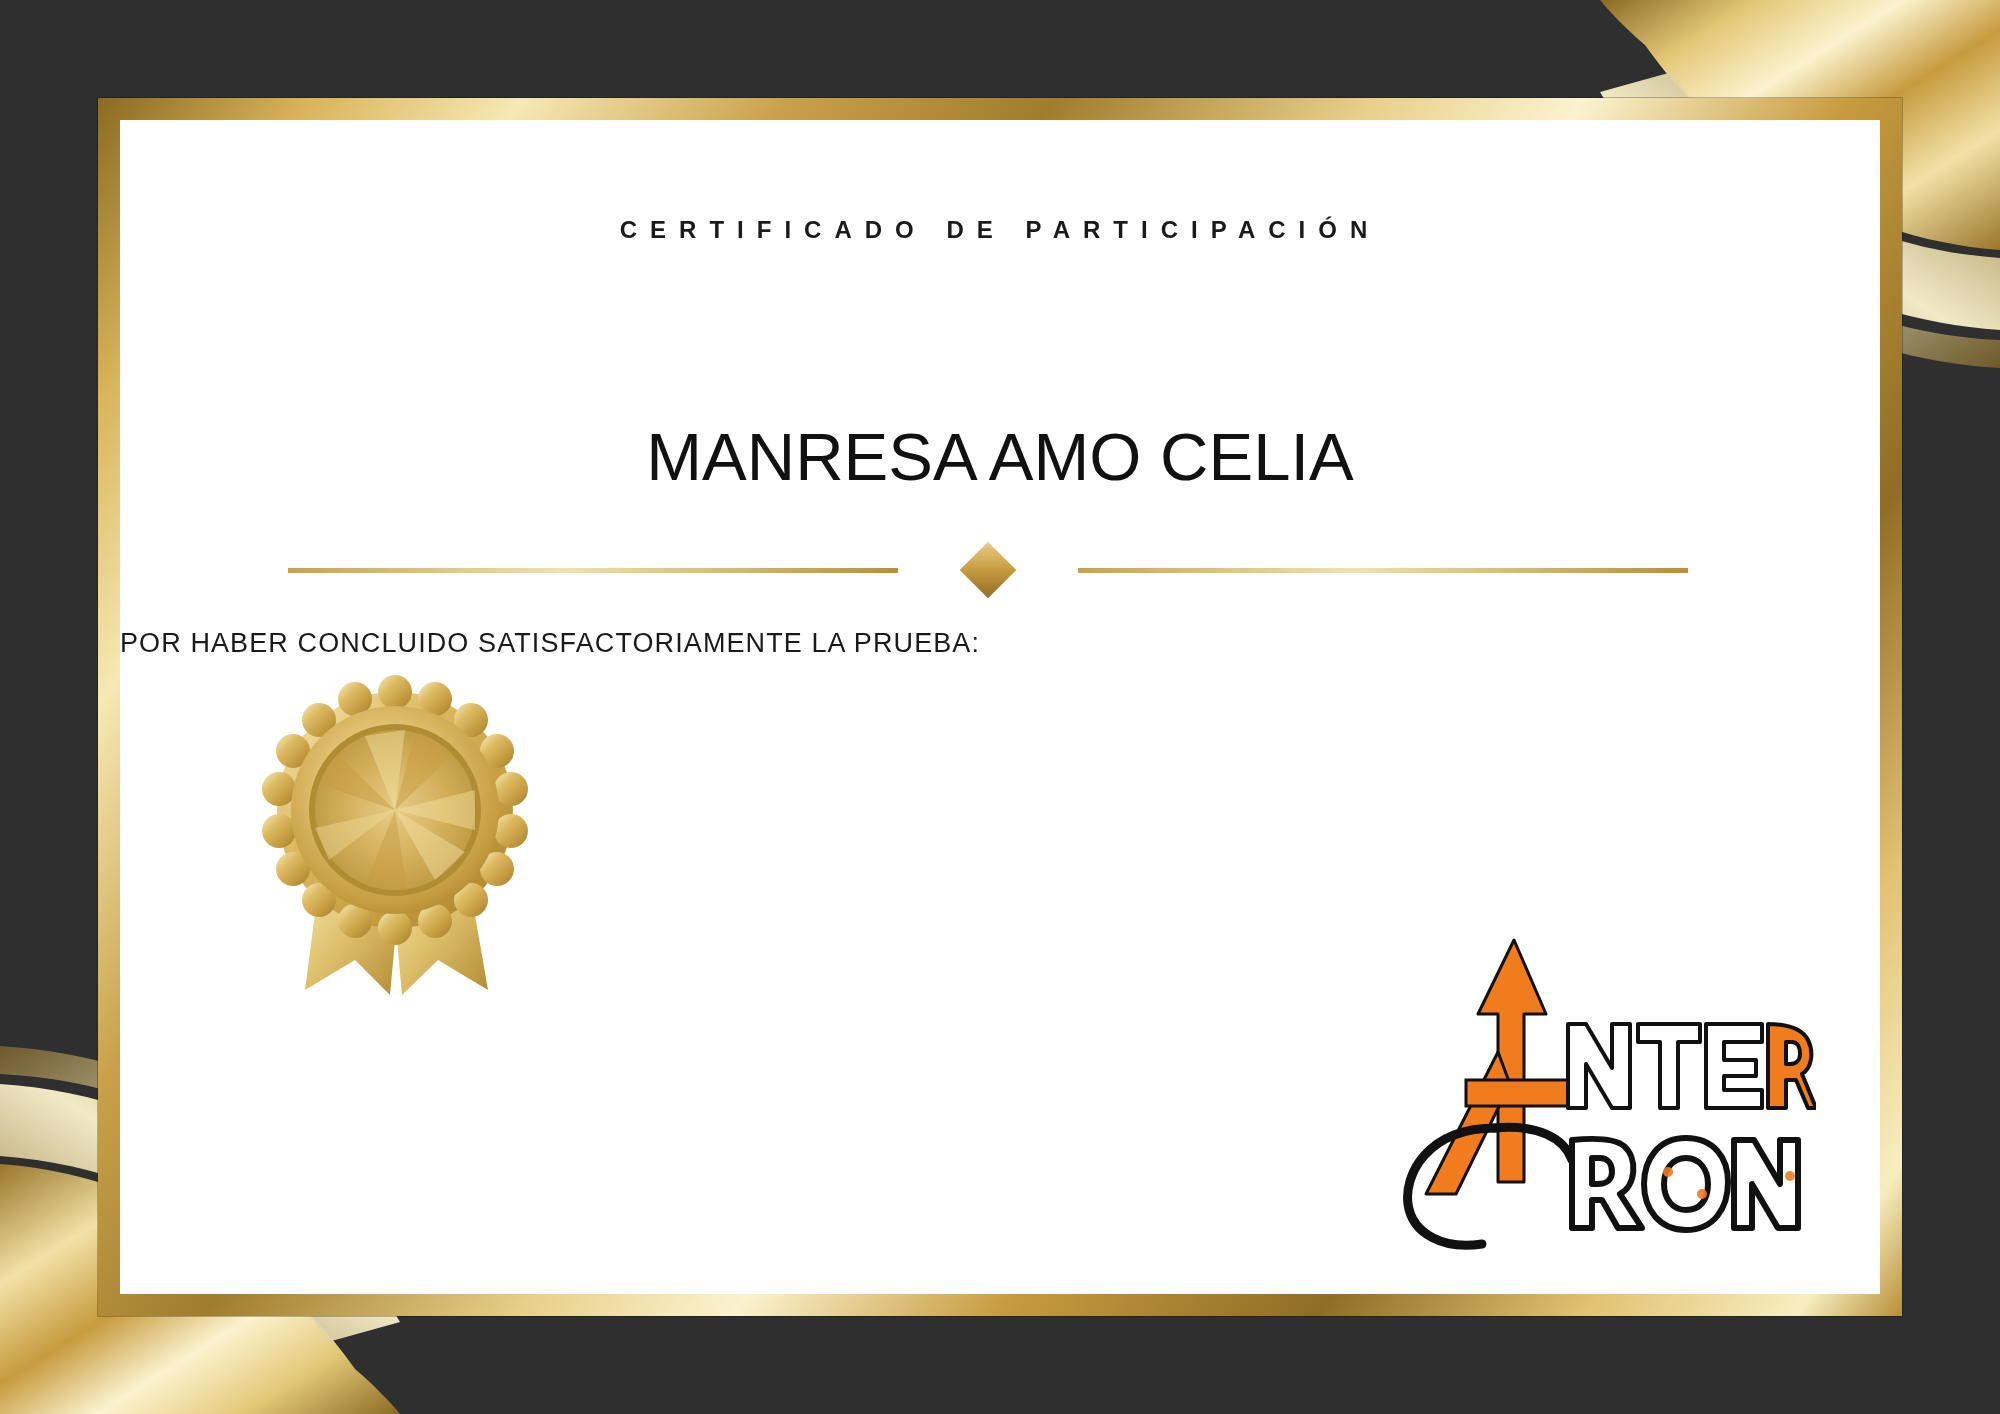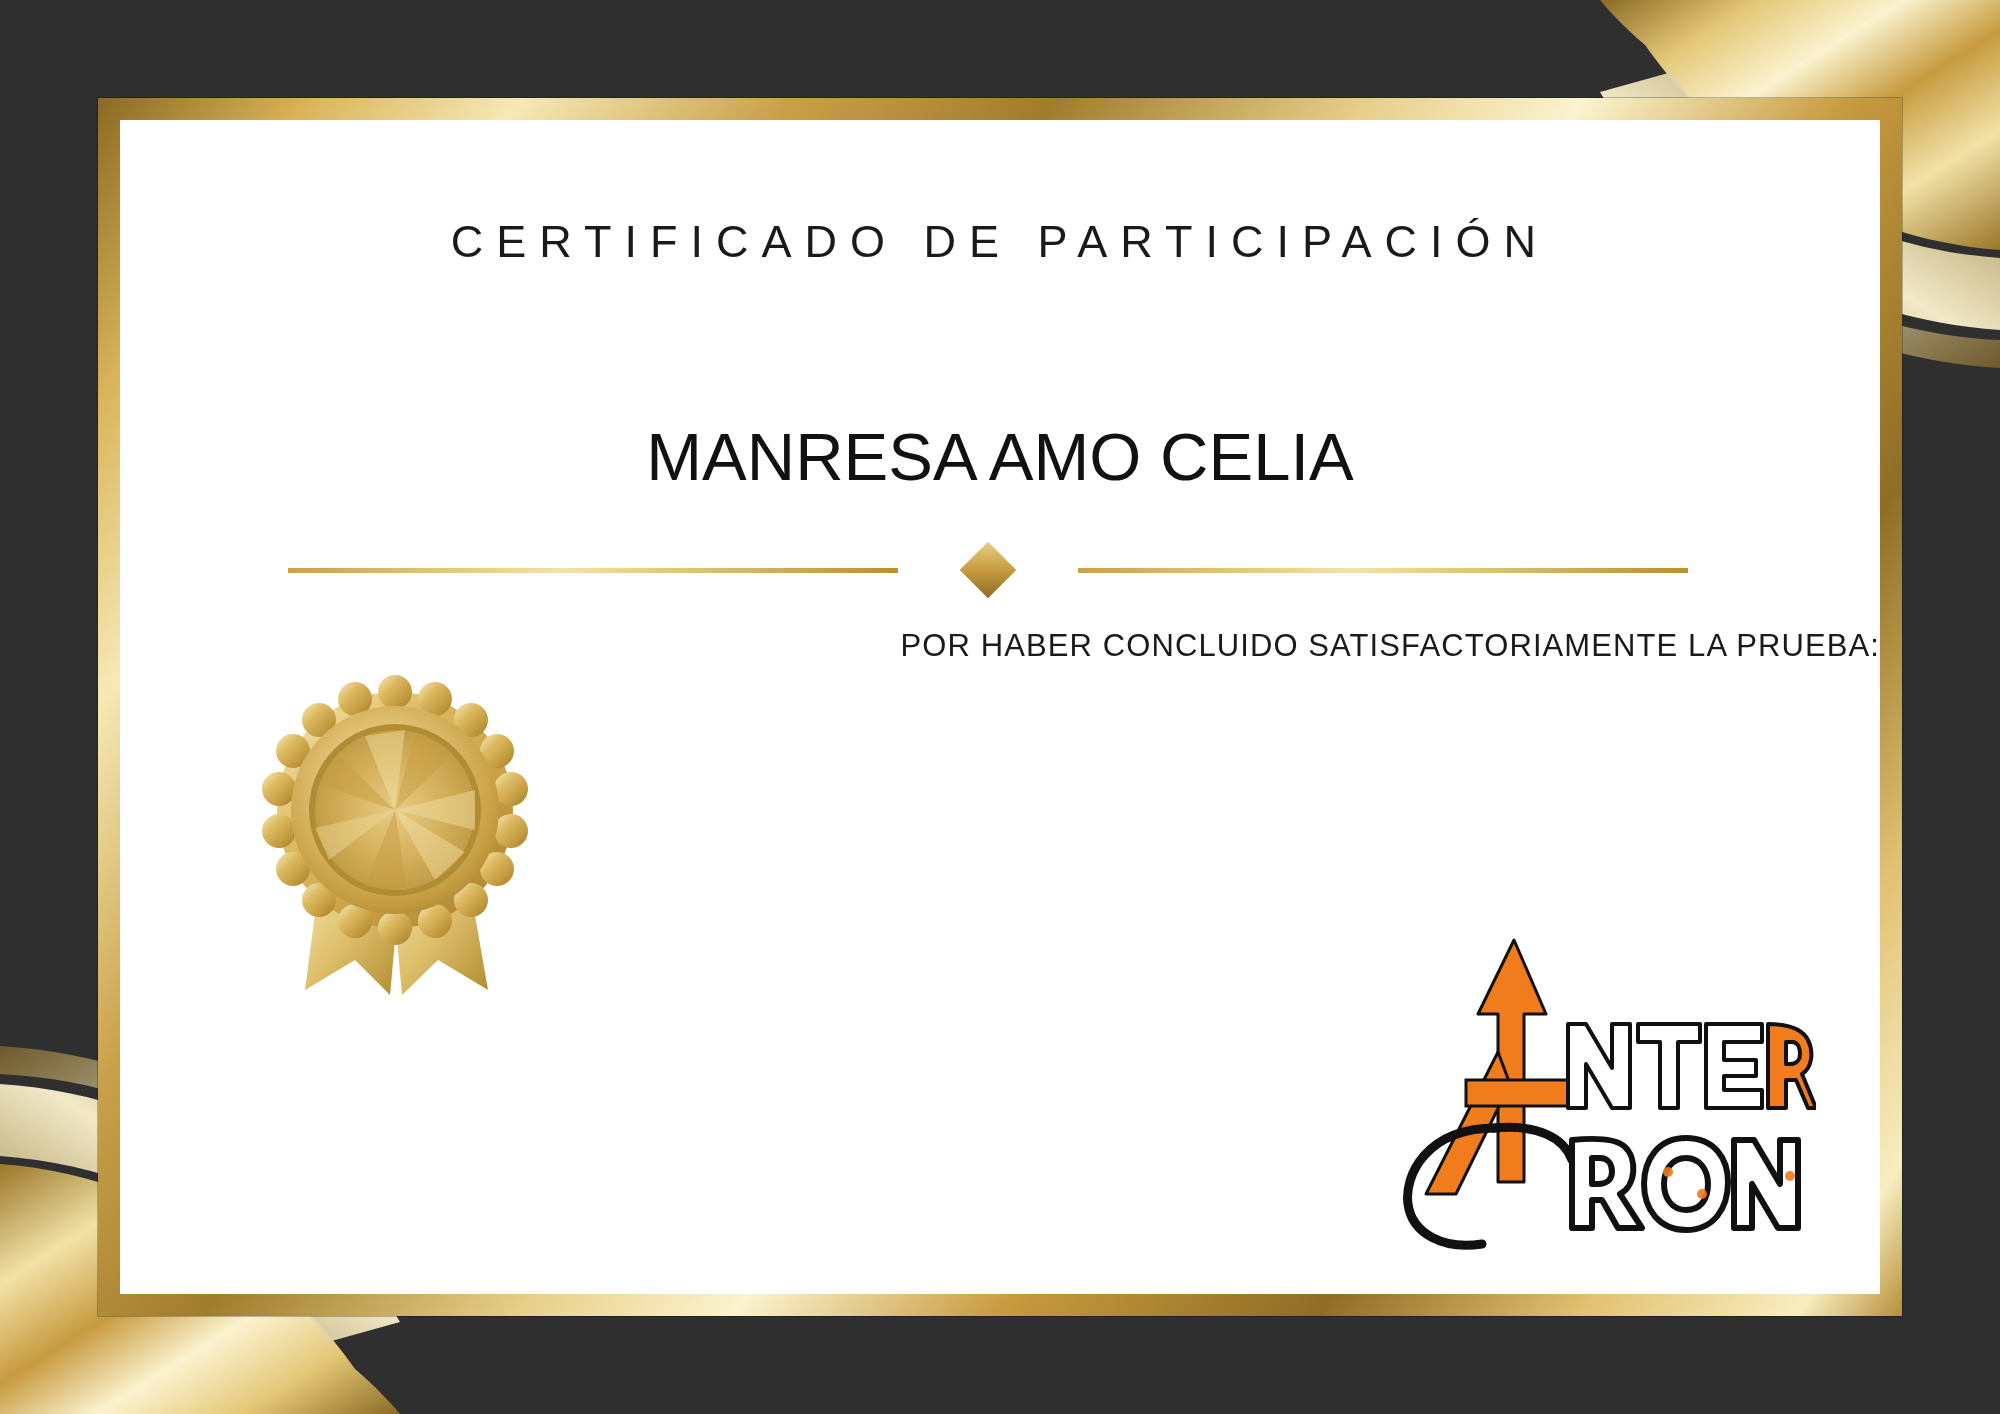--- a/index.html
+++ b/index.html
@@ -65,24 +65,24 @@
     overflow: hidden;
   }
 
   
   .cert-title {
     position: absolute;
     top: 96px;
     left: 0;
     right: 0;
     text-align: center;
-    font-size: 45px;
+    font-size: 24px;
     letter-spacing: 13px;
     color: #1a1a1a;
-    font-weight: 400;
+    font-weight: 700;
     white-space: nowrap;
   }
 
   .recipient {
     position: absolute;
     top: 298px;
     left: 0;
     right: 0;
     text-align: center;
     font-size: 67px;
@@ -115,22 +115,22 @@
     margin-left: -20px;
     background: linear-gradient(135deg, #e9cf86 0%, #c79b3f 50%, #8f6d26 100%);
     transform: rotate(45deg);
   }
 
   .subtitle {
     position: absolute;
     top: 508px;
     left: 0;
     right: 0;
-    text-align: right;
-    font-size: 31px;
+    text-align: left;
+    font-size: 27px;
     letter-spacing: 1.1px;
     color: #1a1a1a;
   }
 
   
   .results {
     position: absolute;
     top: 650px;
     left: 440px;
     width: 640px;

